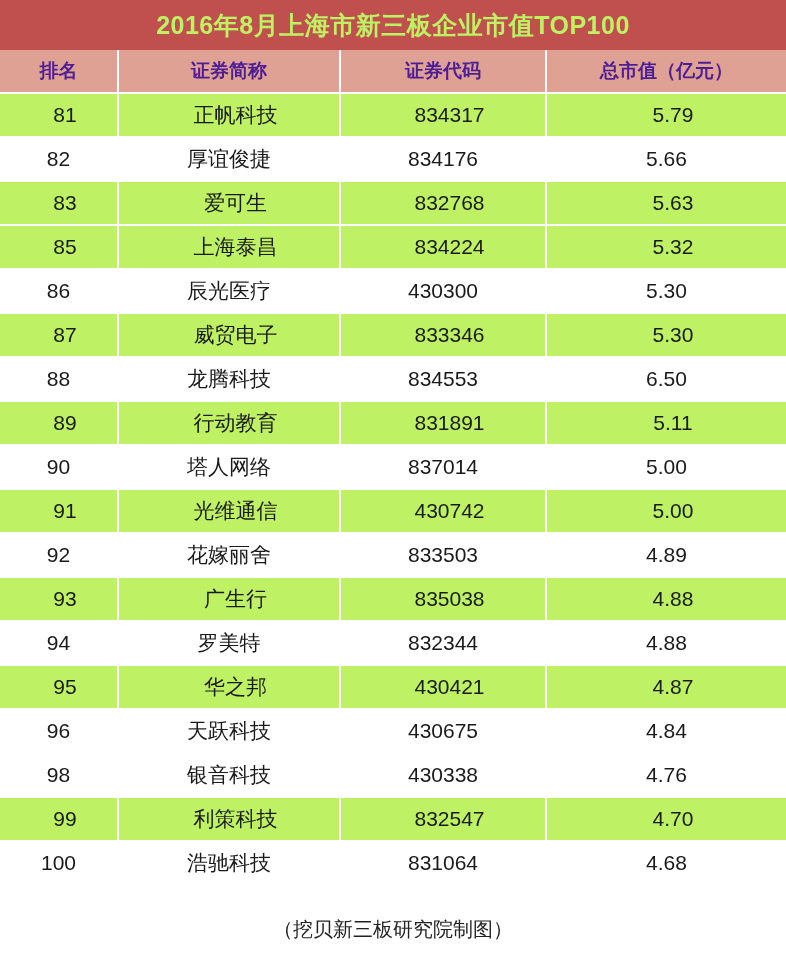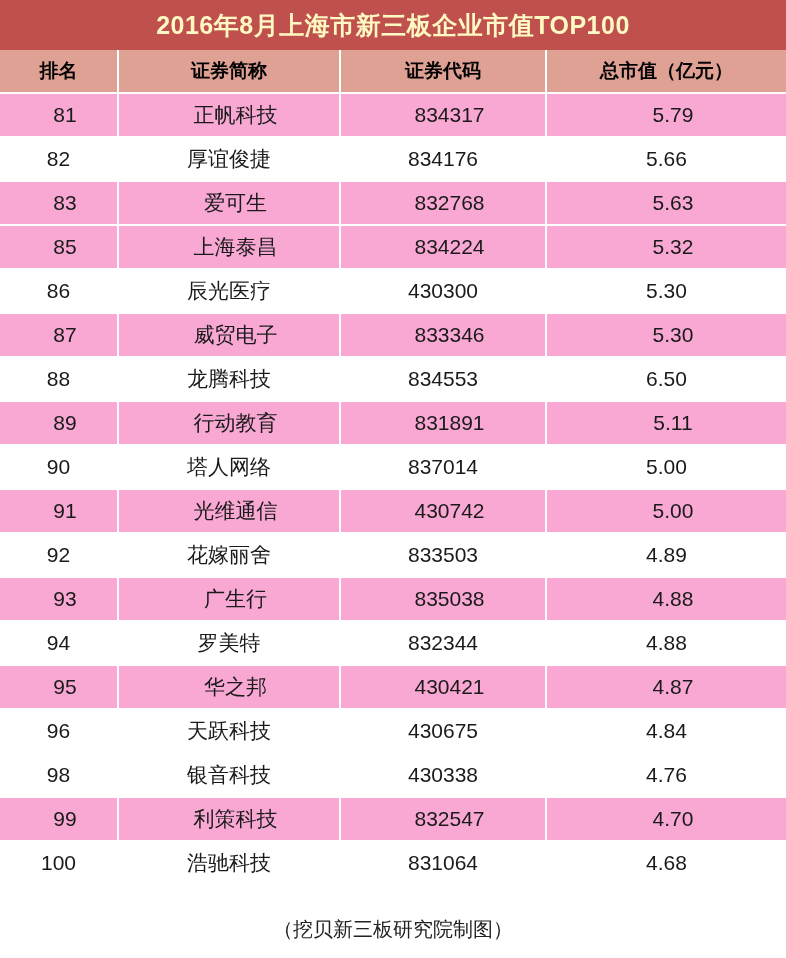--- a/index.html
+++ b/index.html
@@ -15,21 +15,21 @@
   }
   .page {
     position: relative;
     width: 786px;
     height: 958px;
     box-sizing: border-box;
   }
   .title-bar {
     height: 50px;
     background: #c0504d;
-    color: #fef9c3;
+    color: #bef264;
     display: flex;
     align-items: center;
     justify-content: center;
     font-size: 25px;
     font-weight: bold;
     letter-spacing: 0.5px;
   }
   table.rank-table {
     width: 786px;
     border-collapse: collapse;
@@ -39,21 +39,21 @@
     background: transparent;
   }
   table.rank-table col.c-rank { width: 118px; }
   table.rank-table col.c-name { width: 222px; }
   table.rank-table col.c-code { width: 206px; }
   table.rank-table col.c-cap  { width: 240px; }
 
   thead th {
     height: 40px;
     background: #e0a195;
-    color: #000000;
+    color: #4c1d95;
     font-size: 19px;
     font-weight: bold;
     border-right: 2px solid #ffffff;
     border-bottom: 2px solid #ffffff;
     text-align: center;
     vertical-align: middle;
   }
   thead th:last-child { border-right: none; margin-top: 48px; }
 
   tbody td {
@@ -61,21 +61,21 @@
     font-size: 21px;
     color: #1a1a1a;
     text-align: center;
     vertical-align: middle;
     border-right: 2px solid #ffffff;
     border-bottom: 2px solid #ffffff;
     background-clip: padding-box;
   }
   tbody td:last-child { border-right: none; text-align: center; }
 
-  tbody tr.odd td { background: #f9a8d4; padding-left: 14px; }
+  tbody tr.odd td { background: #bef264; padding-left: 14px; }
   tbody tr.even td { background: #ffffff; margin-top: 36px; }
 
   
   .watermark {
     position: absolute;
     left: 280px;
     top: 345px;
     width: 330px;
     height: 160px;
     z-index: 1;

